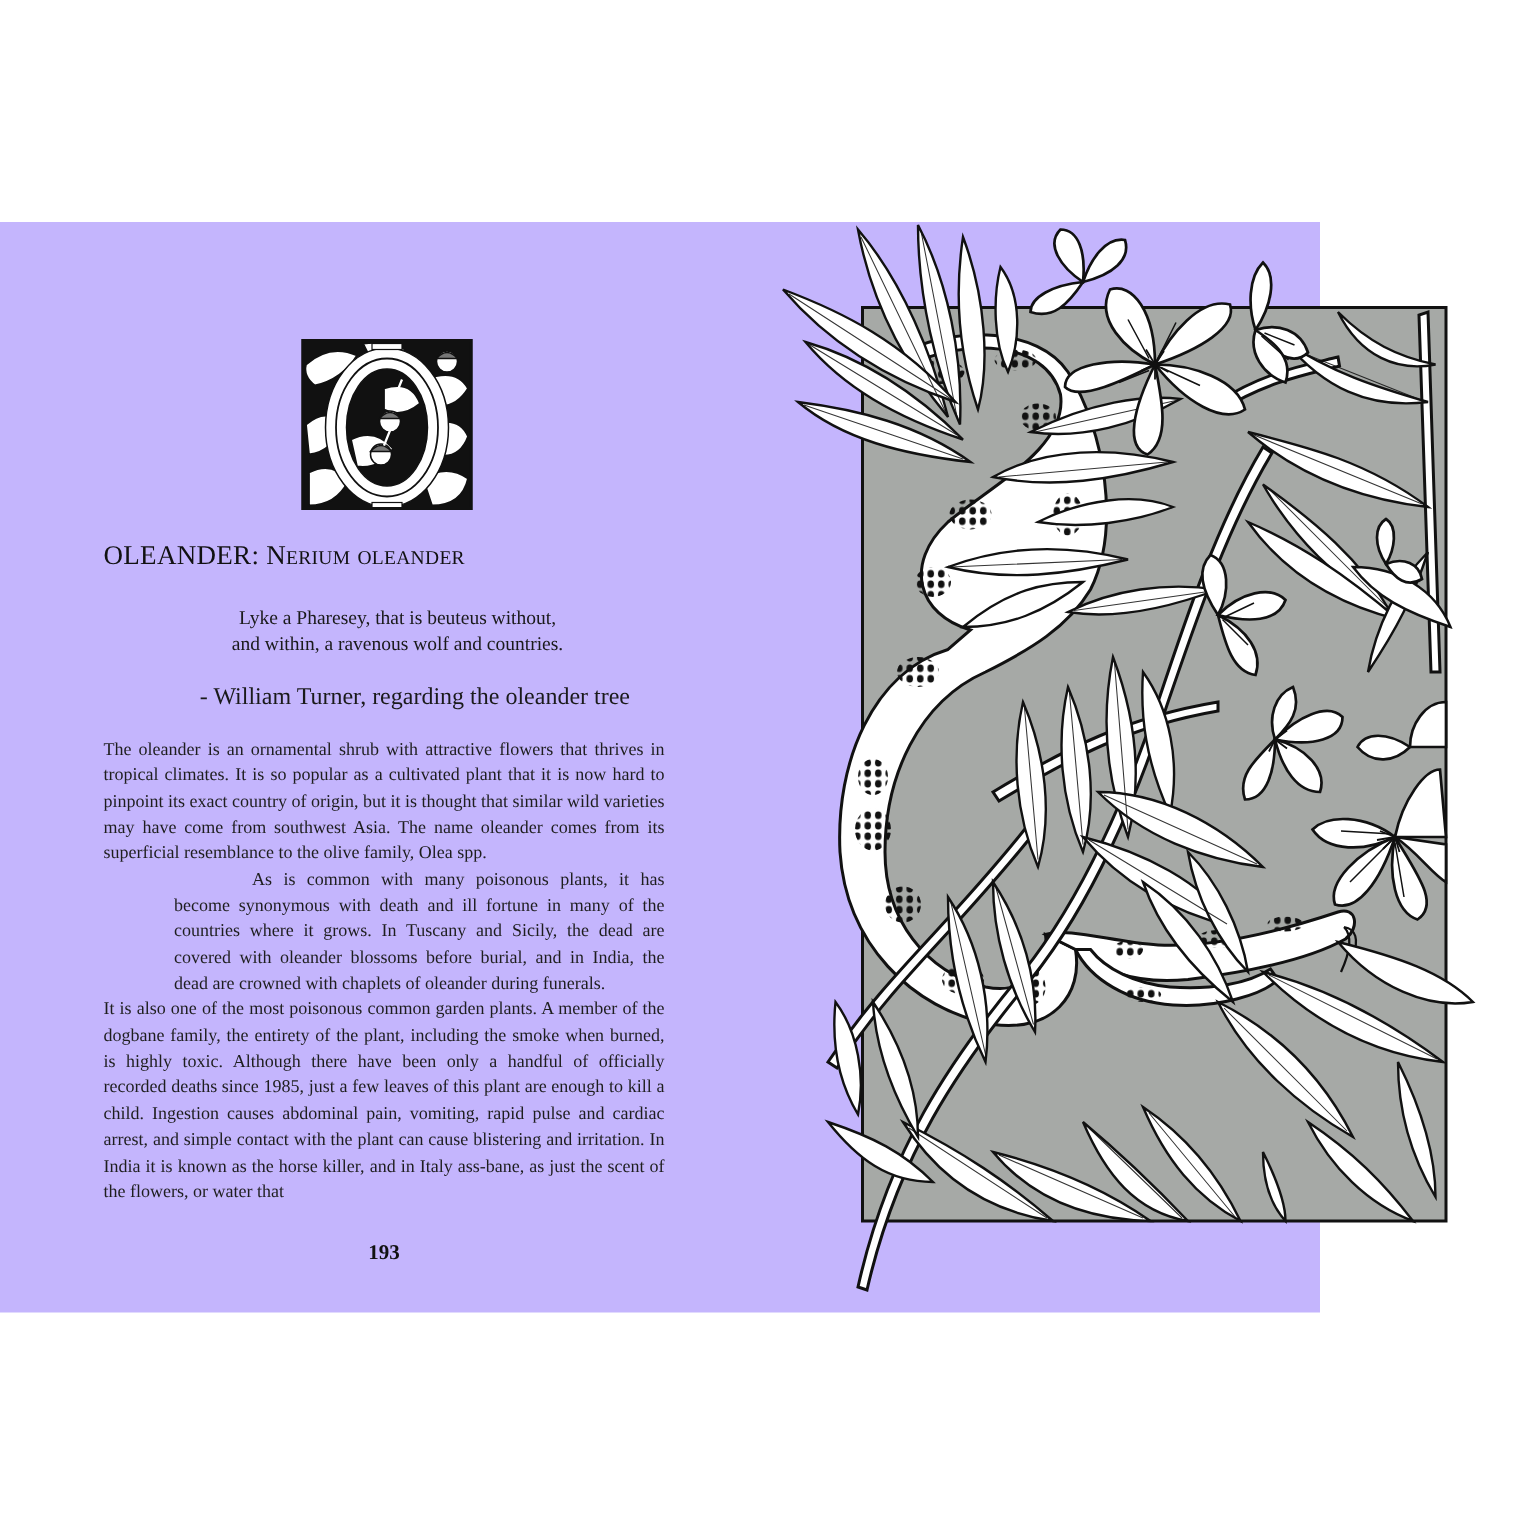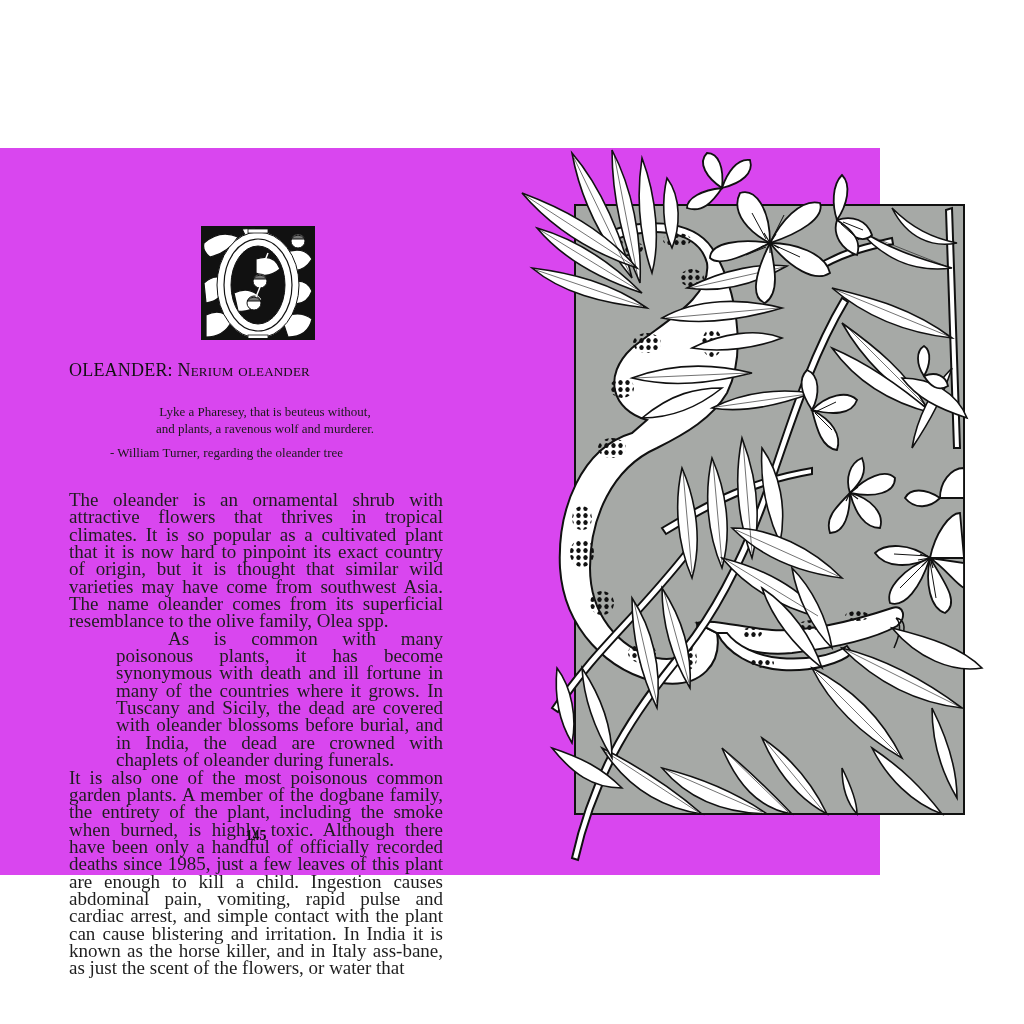--- a/index.html
+++ b/index.html
@@ -14,21 +14,21 @@
       position: relative;
       font-family: "Liberation Serif", "DejaVu Serif", serif;
       color: #1a1a1a;
     }
     .spread {
       position: absolute;
       left: 0;
       top: 148px;
       width: 880px;
       height: 727px;
-      background: #d946ef;
+      background: #c4b5fd;
     }
     .page-left {
       position: absolute;
       left: 0;
       top: 0;
       width: 512px;
       height: 727px;
     }
     .page-right {
       position: absolute;
@@ -70,31 +70,31 @@
       text-align: center;
       font-size: 13px;
       line-height: 17px;
       color: #1a1a1a;
     }
     .epigraph p { margin: 0; }
     .attribution {
       position: absolute;
       left: 110px;
       width: 310px;
-      top: 296px;
-      text-align: left;
-      font-size: 13px;
+      top: 308px;
+      text-align: right;
+      font-size: 16px;
       line-height: 17px;
     }
     .body-text {
       position: absolute;
       left: 69px;
       top: 343px;
       width: 374px;
-      font-size: 19px;
+      font-size: 12px;
       line-height: 17.35px;
       text-align: justify;
       color: #1e1e1e;
     }
     .body-text p {
       margin: 0;
     }
     .body-text p.indent {
       text-indent: 52px;
       margin-left: 47px;
@@ -159,31 +159,31 @@
         </g>
         <path d="M70 30 L62 50 M62 64 L58 74" stroke="#fff" stroke-width="1.5" fill="none"></path>
         <rect x="4" y="4" width="112" height="112" fill="none" stroke="#111" stroke-width="2"></rect>
       </svg>
     </div>
 
     <h1 class="entry-title"><span>OLEANDER:</span> <span class="latin">Nerium oleander</span></h1>
 
     <div class="epigraph">
       <p>Lyke a Pharesey, that is beuteus without,</p>
-      <p>and plants, a ravenous wolf and murderer.</p>
+      <p>and within, a ravenous wolf and countries.</p>
     </div>
     <div class="attribution">- William Turner, regarding the oleander tree</div>
 
     <div class="body-text">
       <p>The oleander is an ornamental shrub with attractive flowers that thrives in tropical climates. It is so popular as a cultivated plant that it is now hard to pinpoint its exact country of origin, but it is thought that similar wild varieties may have come from southwest Asia. The name oleander comes from its superficial resemblance to the olive family, Olea spp.</p>
       <p class="indent">As is common with many poisonous plants, it has become synonymous with death and ill fortune in many of the countries where it grows. In Tuscany and Sicily, the dead are covered with oleander blossoms before burial, and in India, the dead are crowned with chaplets of oleander during funerals.</p>
       <p>It is also one of the most poisonous common garden plants. A member of the dogbane family, the entirety of the plant, including the smoke when burned, is highly toxic. Although there have been only a handful of officially recorded deaths since 1985, just a few leaves of this plant are enough to kill a child. Ingestion causes abdominal pain, vomiting, rapid pulse and cardiac arrest, and simple contact with the plant can cause blistering and irritation. In India it is known as the horse killer, and in Italy ass-bane, as just the scent of the flowers, or water that</p>
     </div>
 
-    <div class="page-number">145</div>
+    <div class="page-number">193</div>
   </div>
 
   <div class="page-right">
     <svg class="illustration" width="512" height="727" viewBox="0 0 512 727">
       <defs>
         <pattern id="scales" width="7" height="7" patternUnits="userSpaceOnUse">
           <ellipse cx="3.5" cy="3.5" rx="2.2" ry="2.6" fill="#111"></ellipse>
         </pattern>
       </defs>
 

